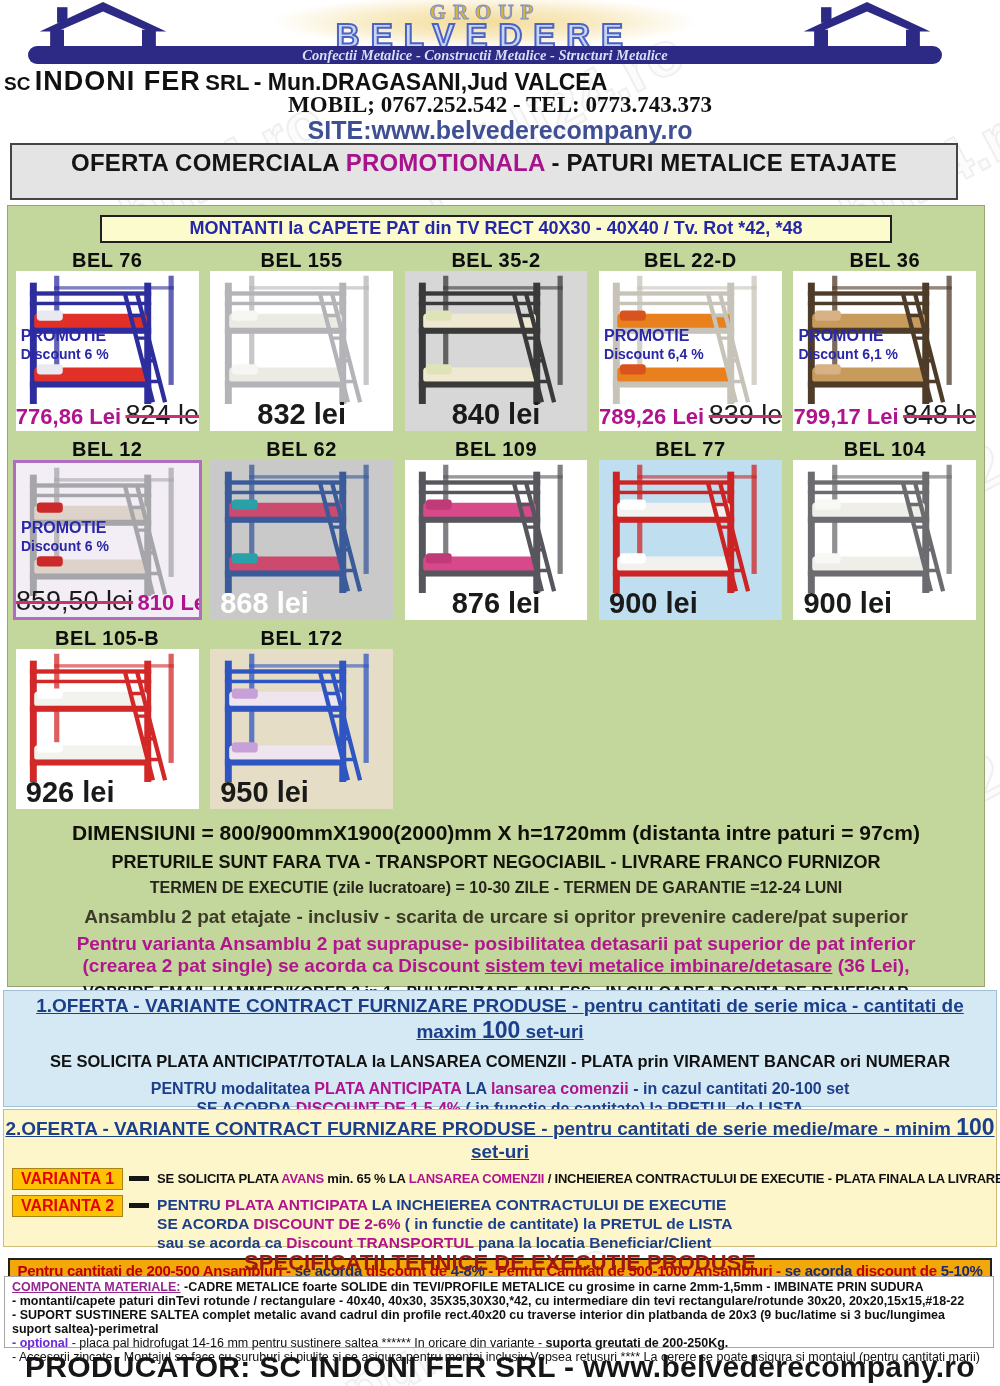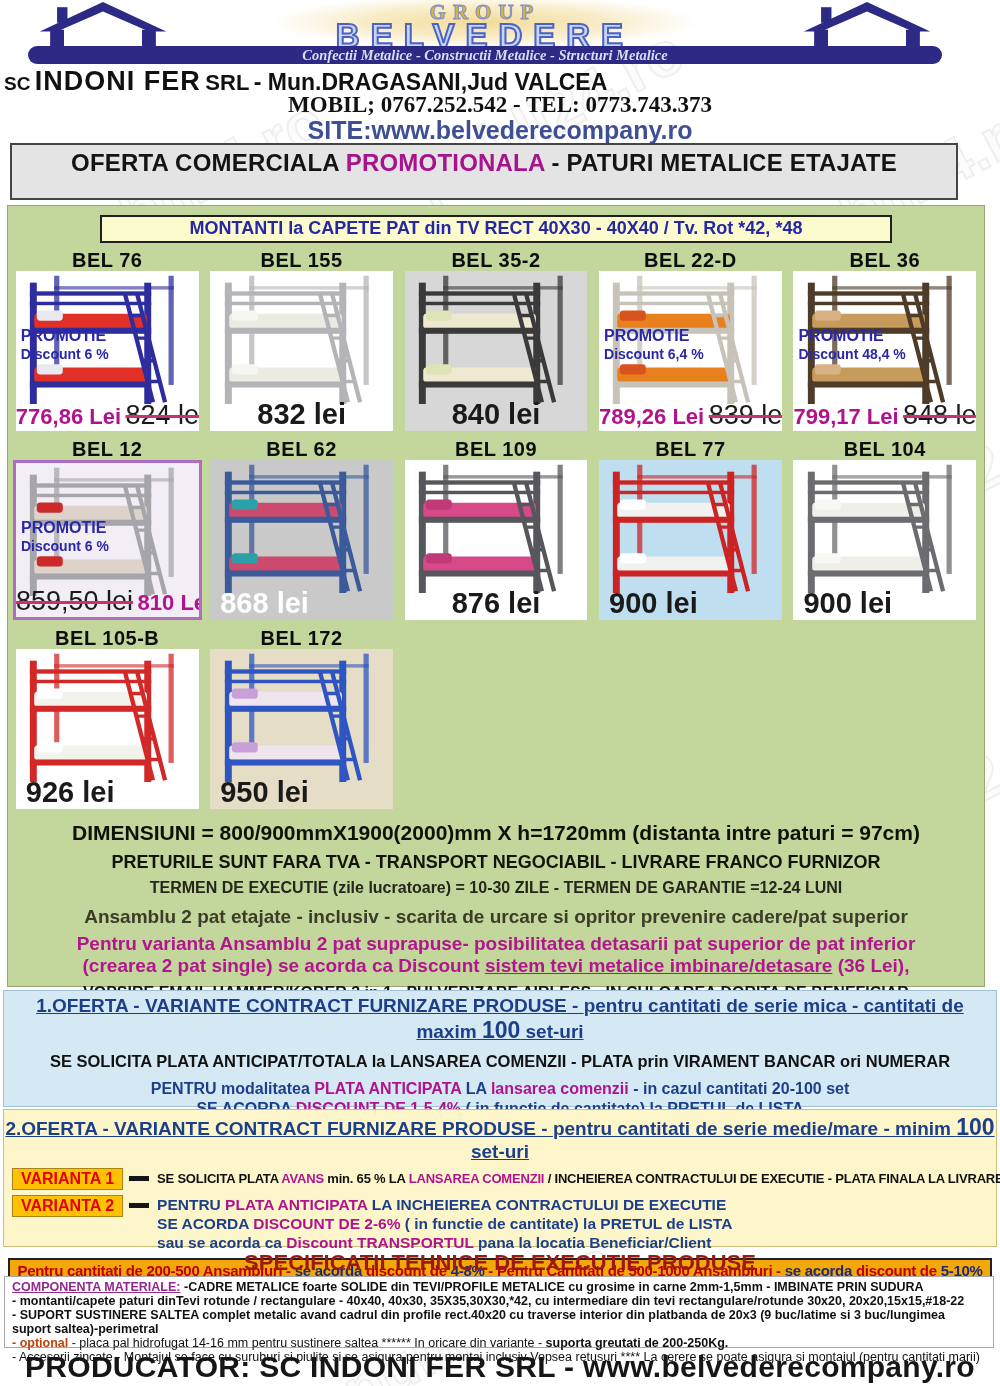--- a/index.html
+++ b/index.html
@@ -91,21 +91,21 @@
   .obar .blu{color:#202a70;}
   .o2-last{font-size:17px;font-weight:bold;color:#121212;margin-top:4px;}
   
   .spec-title{position:absolute;top:1250px;left:0;width:100%;text-align:center;font-size:22px;
               font-weight:bold;color:#9c1818;z-index:1;}
   .spec-box{position:absolute;top:1276px;left:4px;width:990px;height:72px;border:1px solid #a8a8a8;
             background:#fff;padding:3px 7px;box-sizing:border-box;font-size:12.5px;line-height:14px;
             color:#101010;text-align:left;z-index:1;}
   .spec-box .b{font-weight:bold;}
   .spec-purple{color:#93278f;font-weight:bold;text-decoration:underline;}
-  .spec-mag{color:#c2410c;font-weight:bold;margin-top:32px;}
+  .spec-mag{color:#6d28d9;font-weight:bold;margin-top:32px;}
   
   .footer{position:absolute;top:1350px;left:0;width:100%;text-align:center;font-size:30px;
           font-weight:600;color:#161616;letter-spacing:.3px;z-index:1;}
 </style>
 </head>
 <body>
 
 <svg width="0" height="0" style="position:absolute">
   <defs>
     <g id="bedshape">
@@ -242,21 +242,21 @@
       </div>
 
       <div class="card">
         <div class="card-title">BEL 36</div>
         <div class="imgbox" style="--frame: #4e3b28; --mattress: #c79b5c; --pillow: #d8b184; --bg: #ffffff;">
           <svg class="bed" viewBox="0 0 210 150">
               <use href="#bedshape"></use>
             </svg>
           <div class="promo">
             <div class="l1">PROMOTIE</div>
-            <div class="l2">Discount 48,4 %</div>
+            <div class="l2">Discount 6,1 %</div>
           </div>
           <div class="prices">
             <span class="p-new">799,17 Lei</span>
             <span class="p-old">848 lei</span>
           </div>
         </div>
       </div>
 
       <div class="card bel12">
         <div class="card-title">BEL 12</div>

